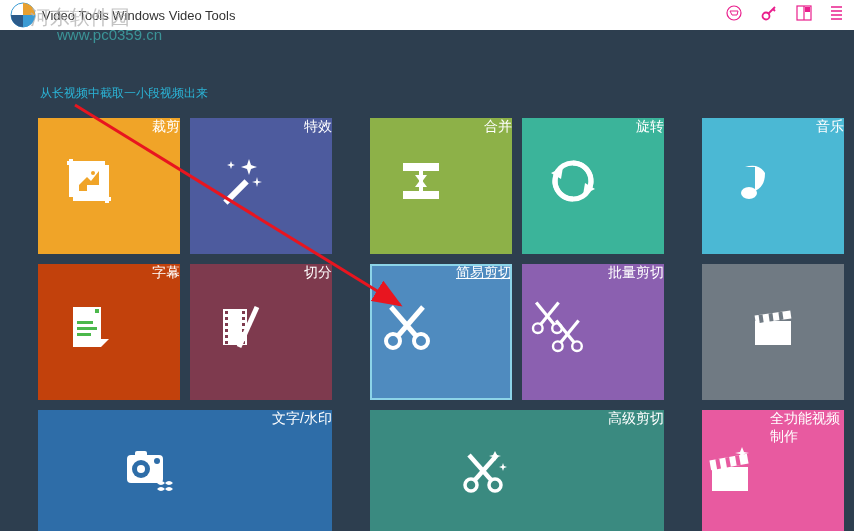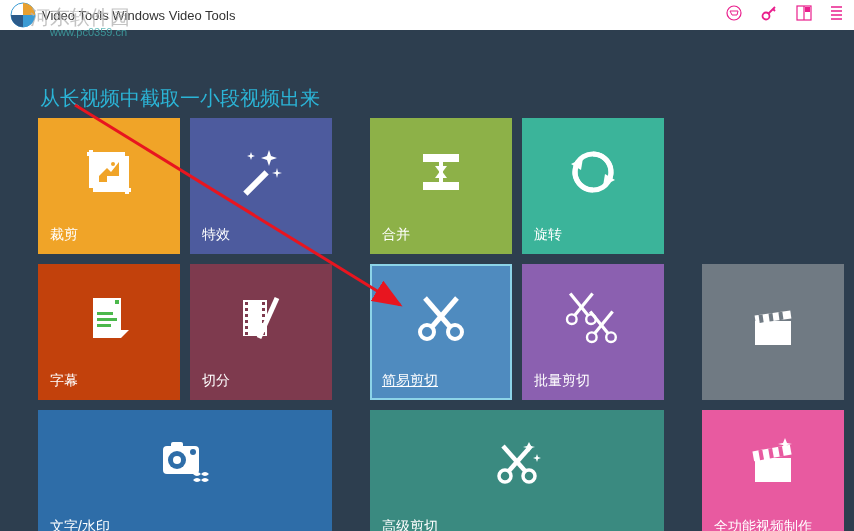--- a/index.html
+++ b/index.html
@@ -1,29 +1,29 @@
 <!DOCTYPE html>
 <html><head>
 <meta charset="utf-8">
 <style>
 * { margin: 0; padding: 0; box-sizing: border-box; font-family: "Microsoft YaHei", Arial, sans-serif; }
 body { width: 854px; height: 531px; background: #2d3e4f; overflow: hidden; position: relative; }
 .titlebar { height: 30px; background: #fff; display: flex; align-items: center; padding: 0 10px; position: relative; }
 .logo { width: 26px; height: 26px; position: relative; }
 .title-text { font-size: 13px; color: #333; margin-left: 6px; }
 .watermark { position: absolute; left: 30px; top: 4px; font-size: 20px; font-weight: normal; color: #b5b5b5; opacity: 0.8; pointer-events: none; }
-.watermark2 { position: absolute; left: 50px; top: 26px; font-size: 11px; color: #3fa9a9; opacity: 0.8; pointer-events: none; z-index: 5; }
+.watermark2 { position: absolute; left: 57px; top: 26px; font-size: 15px; color: #3fa9a9; opacity: 0.8; pointer-events: none; z-index: 5; }
 .titlebar-right { margin-left: auto; display: flex; gap: 18px; align-items: center; }
 .titlebar-icon { color: #e91e8c; cursor: pointer; font-size: 16px; }
-.annotation { position: absolute; left: 40px; top: 85px; color: #2bb4d6; font-size: 20px; font-weight: 500; z-index: 10; }
+.annotation { position: absolute; left: 40px; top: 85px; color: #2bb4d6; font-size: 12px; font-weight: 500; z-index: 10; }
 .arrow-svg { position: absolute; left: 70px; top: 100px; z-index: 20; pointer-events: none; }
 .tiles-area { position: absolute; left: 38px; top: 118px; right: 0; }
 .tile-row { display: flex; gap: 10px; margin-bottom: 10px; }
 .gap { width: 18px; }
-.tile { width: 142px; height: 136px; display: flex; flex-direction: column; justify-content: flex-end; padding: 0 0 10px 0; color: #fff; cursor: pointer; position: relative; }
+.tile { width: 142px; height: 136px; display: flex; justify-content: flex-end; padding: 0 0 10px 0; color: #fff; cursor: pointer; position: relative; }
 .wide { width: 294px; }
 .icon-wrap { flex: 1; display: flex; align-items: center; justify-content: center; }
 .tile-label { font-size: 14px; padding-left: 12px; }
 .tile svg { fill: #fff; }
 .highlighted { outline: 2px solid #8cd4e8; outline-offset: -2px; text-decoration: underline; }
 
 .c-orange { background: #f0a428; }
 .c-indigo { background: #4d5b9e; }
 .c-olive { background: #8db148; }
 .c-teal { background: #3bb49a; }
@@ -138,20 +138,29 @@
           <svg width="56" height="56" viewBox="0 0 56 56">
             <path d="M28 10 A18 18 0 1 1 12 20" fill="none" stroke="#fff" stroke-width="5"></path>
             <polygon points="6,20 18,14 16,26" fill="#fff"></polygon>
             <path d="M28 46 A18 18 0 1 1 44 36" fill="none" stroke="#fff" stroke-width="5"></path>
             <polygon points="50,36 38,42 40,30" fill="#fff"></polygon>
           </svg>
         </div>
       <div class="tile-label">旋转</div>
     </div>
     <div class="gap"></div>
+    <div class="tile c-cyan">
+      <div class="icon-wrap">
+          <svg width="56" height="56" viewBox="0 0 56 56">
+            <path d="M20 14 Q34 10 40 20 Q40 34 30 38 L30 14" fill="#fff"></path>
+            <ellipse cx="24" cy="40" rx="8" ry="6" fill="#fff"></ellipse>
+          </svg>
+        </div>
+      <div class="tile-label">音乐</div>
+    </div>
   </div>
 
   <div class="tile-row">
     <div class="tile c-green">
       <div class="icon-wrap">
           <svg width="56" height="56" viewBox="0 0 56 56">
             <rect x="12" y="8" width="28" height="40" fill="#fff"></rect>
             <rect x="12" y="8" width="28" height="8" fill="#fff"></rect>
             <rect x="34" y="10" width="4" height="4" fill="#4bb84b"></rect>
             <rect x="16" y="22" width="16" height="3" fill="#4bb84b"></rect>

